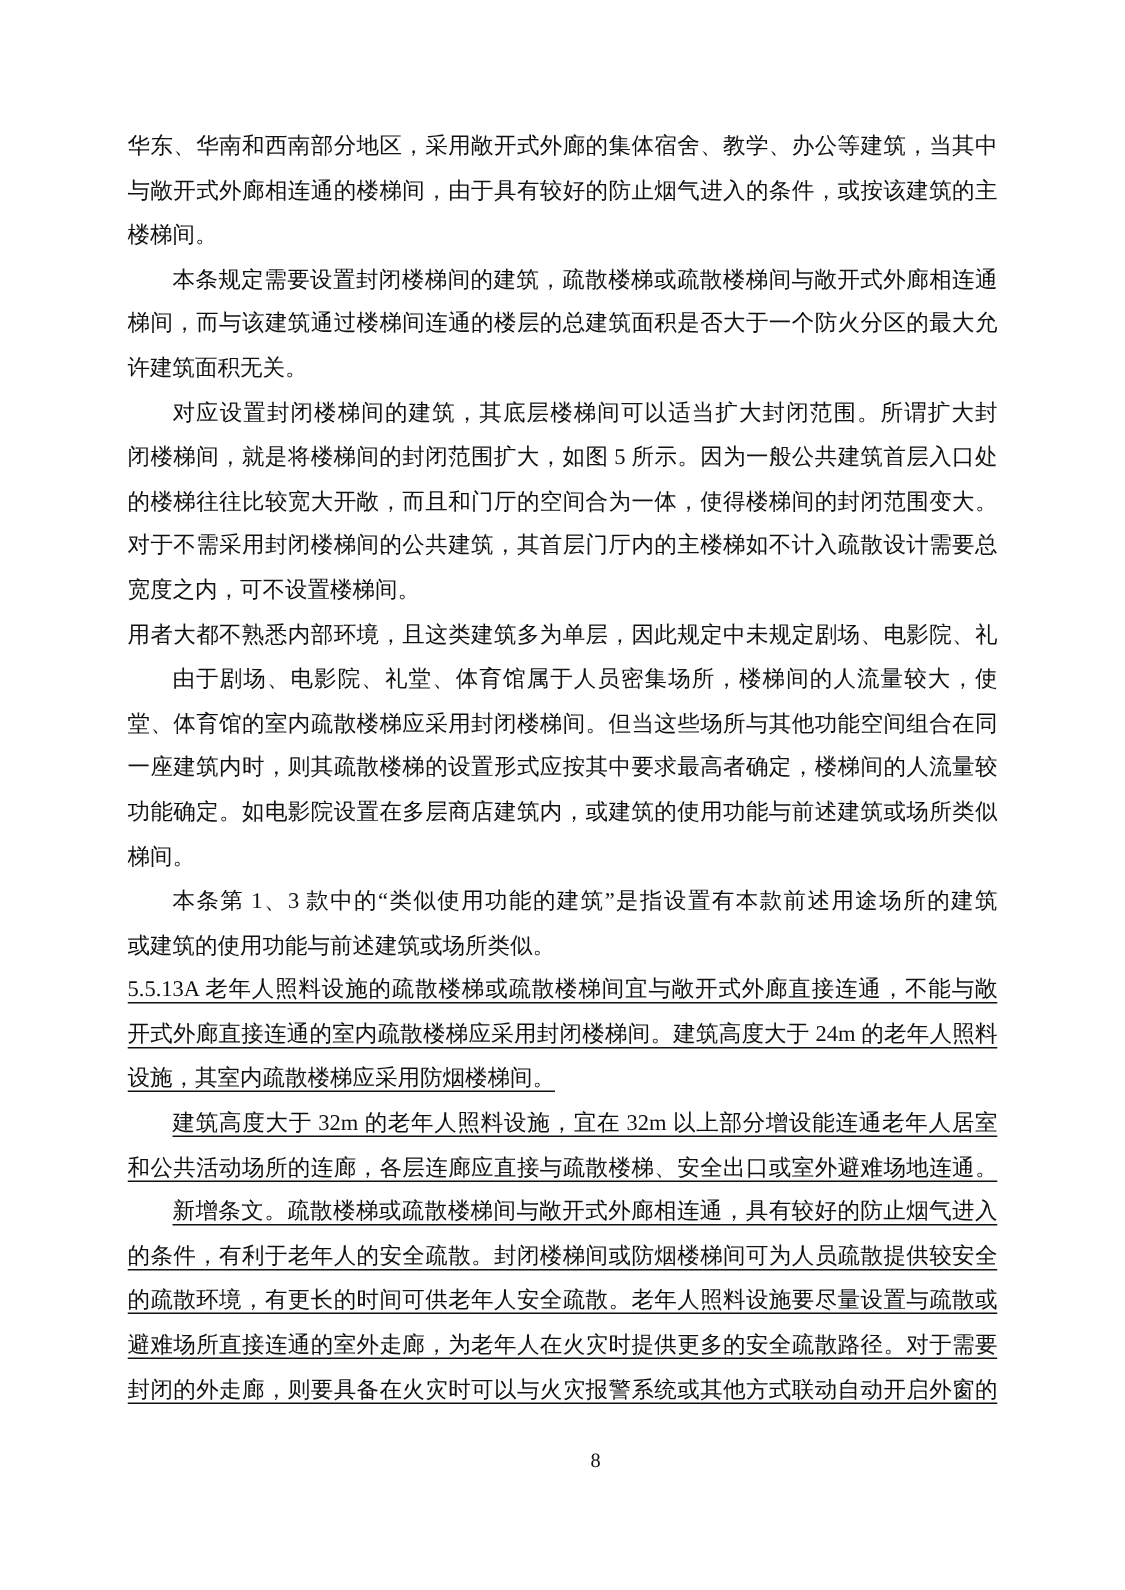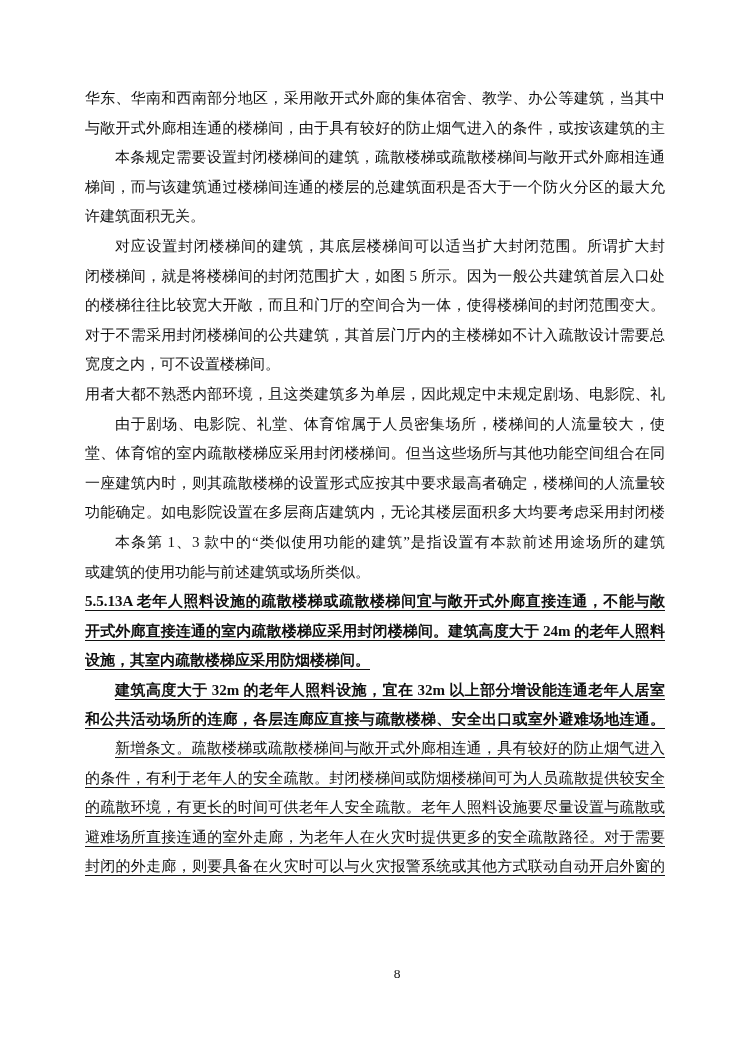--- a/index.html
+++ b/index.html
@@ -28,21 +28,21 @@
     line-height: 29.6px;
     height: 29.6px;
     overflow: hidden;
     text-align: justify;
     text-align-last: left;
     white-space: normal;
     letter-spacing: 0;
   }
   .fill { text-align-last: justify; }
   .indent { text-indent: 2em; }
-  .bold { font-weight: bold; }
+  .bold { font-weight: normal; }
   .ul {
     text-decoration: underline;
     text-underline-offset: 4px;
     text-decoration-thickness: 1px;
   }
   .kai {
     font-family: Liberation Mono, monospace;
   }
   .page-number {
     position: absolute;
@@ -57,20 +57,21 @@
 </style>
 </head>
 <body>
 
 <div class="page">
   <div class="content">
 
     <div class="para">
       <div class="ln fill">华东、华南和西南部分地区，采用敞开式外廊的集体宿舍、教学、办公等建筑，当其中</div>
       <div class="ln fill">与敞开式外廊相连通的楼梯间，由于具有较好的防止烟气进入的条件，或按该建筑的主要</div>
+      <div class="ln">楼梯间。</div>
     </div>
 
     <div class="para">
       <div class="ln fill indent">本条规定需要设置封闭楼梯间的建筑，疏散楼梯或疏散楼梯间与敞开式外廊相连通</div>
       <div class="ln fill">梯间，而与该建筑通过楼梯间连通的楼层的总建筑面积是否大于一个防火分区的最大允</div>
       <div class="ln">许建筑面积无关。</div>
     </div>
 
     <div class="para">
       <div class="ln fill indent">对应设置封闭楼梯间的建筑，其底层楼梯间可以适当扩大封闭范围。所谓扩大封</div>
@@ -78,21 +79,22 @@
       <div class="ln fill">的楼梯往往比较宽大开敞，而且和门厅的空间合为一体，使得楼梯间的封闭范围变大。</div>
       <div class="ln fill">对于不需采用封闭楼梯间的公共建筑，其首层门厅内的主楼梯如不计入疏散设计需要总</div>
       <div class="ln">宽度之内，可不设置楼梯间。</div>
     </div>
 
     <div class="para">
       <div class="ln fill">用者大都不熟悉内部环境，且这类建筑多为单层，因此规定中未规定剧场、电影院、礼</div>
       <div class="ln fill indent">由于剧场、电影院、礼堂、体育馆属于人员密集场所，楼梯间的人流量较大，使</div>
       <div class="ln fill">堂、体育馆的室内疏散楼梯应采用封闭楼梯间。但当这些场所与其他功能空间组合在同</div>
       <div class="ln fill">一座建筑内时，则其疏散楼梯的设置形式应按其中要求最高者确定，楼梯间的人流量较大</div>
-      <div class="ln fill">功能确定。如电影院设置在多层商店建筑内，无论其楼层面积多大均要考虑采用封闭楼</div>
+      <div class="ln fill">功能确定。如电影院设置在多层商店建筑内，或建筑的使用功能与前述建筑或场所类似</div>
+      <div class="ln">梯间。</div>
     </div>
 
     <div class="para">
       <div class="ln fill indent">本条第 1、3 款中的“类似使用功能的建筑”是指设置有本款前述用途场所的建筑</div>
       <div class="ln">或建筑的使用功能与前述建筑或场所类似。</div>
     </div>
 
     <div class="para">
       <div class="ln fill bold ul">5.5.13A  老年人照料设施的疏散楼梯或疏散楼梯间宜与敞开式外廊直接连通，不能与敞</div>
       <div class="ln fill bold ul">开式外廊直接连通的室内疏散楼梯应采用封闭楼梯间。建筑高度大于 24m 的老年人照料</div>

